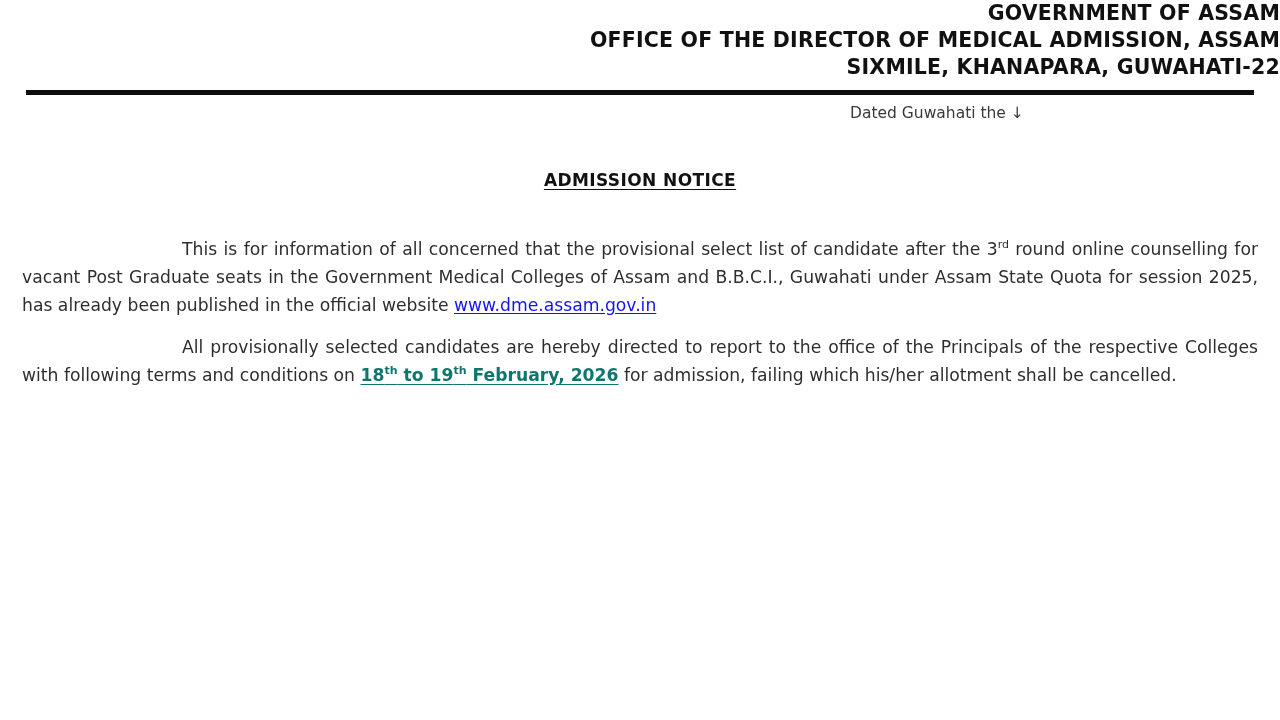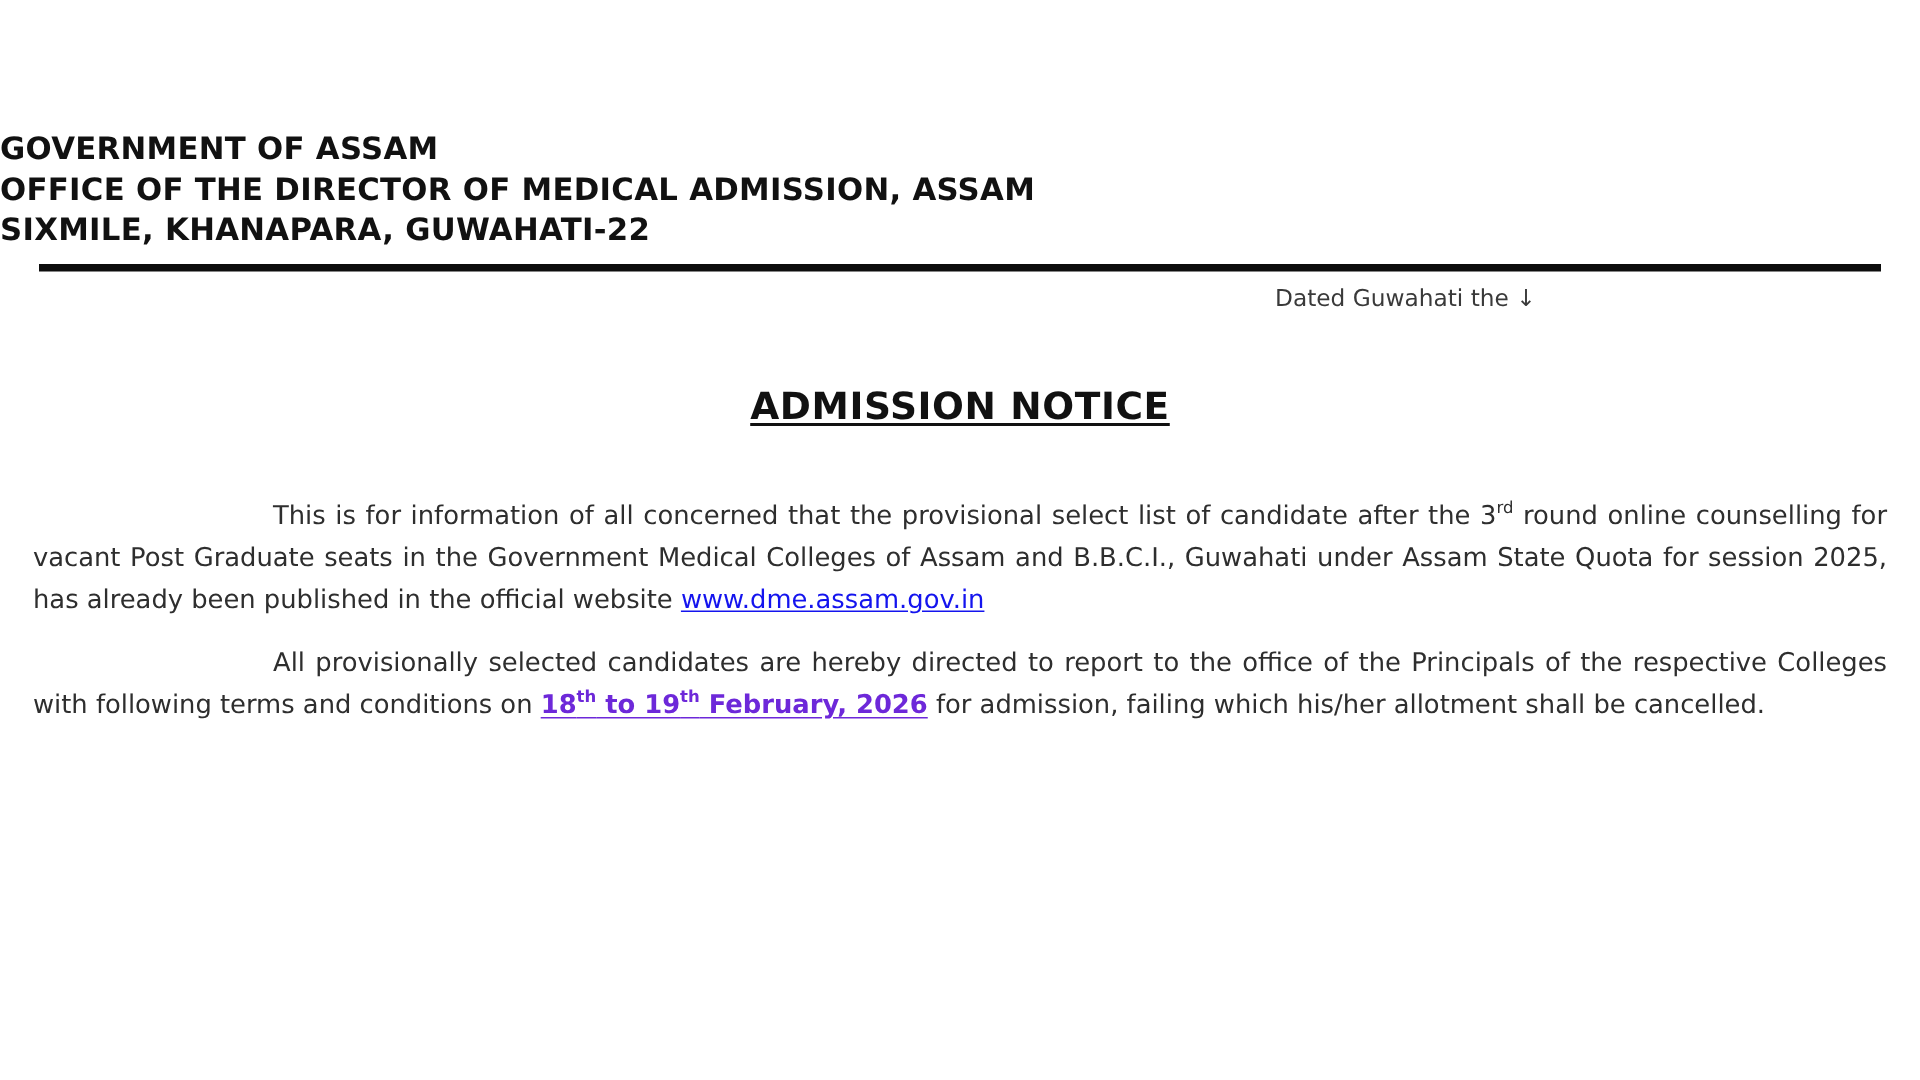--- a/index.html
+++ b/index.html
@@ -21,22 +21,21 @@
     position: relative;
     width: 1280px;
     height: 720px;
     box-sizing: border-box;
     padding: 0;
     background: #ffffff;
   }
 
   
   .letterhead {
-    padding-top: 86px;
-    text-align: left;
+    text-align: right;
   }
   .letterhead-line {
     font-weight: bold;
     color: #111111;
     letter-spacing: 0.2px;
     line-height: 1.32;
   }
   .lh-1 { font-size: 20.5px; }
   .lh-2 { font-size: 20.5px; }
   .lh-3 { font-size: 20.5px; }
@@ -68,21 +67,21 @@
     left: 832px;
     top: 0;
     white-space: nowrap;
   }
   .arrow-glyph { font-family: "DejaVu Sans", sans-serif; }
 
   
   .notice-title {
     margin-top: 42px;
     text-align: center;
-    font-size: 25px;
+    font-size: 17px;
     font-weight: bold;
     color: #111111;
     text-decoration: underline;
     text-underline-offset: 3px;
     letter-spacing: 0.4px;
   }
 
   .notice-subtitle {
     margin: 16px 20px 0 20px;
     text-align: center;
@@ -121,21 +120,21 @@
     line-height: 0;
   }
   .weblink {
     color: #1414ee;
     text-decoration: underline;
     text-underline-offset: 2px;
     white-space: nowrap;
   }
   .date-emph {
     font-weight: bold;
-    color: #6d28d9;
+    color: #0f766e;
     text-decoration: underline;
     text-underline-offset: 3px;
     white-space: nowrap;
   }
   .date-emph sup {
     font-size: 0.64em;
     vertical-align: super;
     line-height: 0;
   }
 </style>

